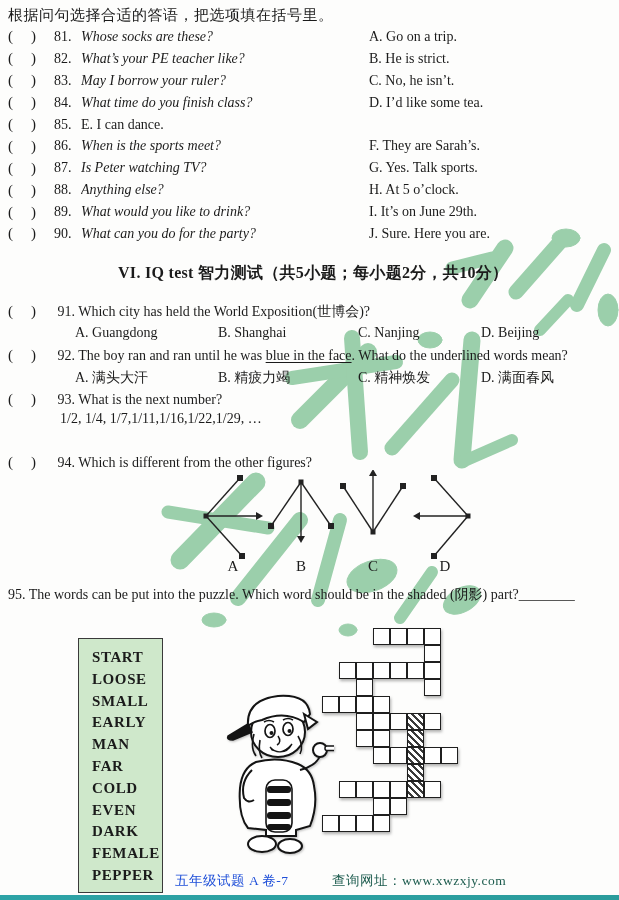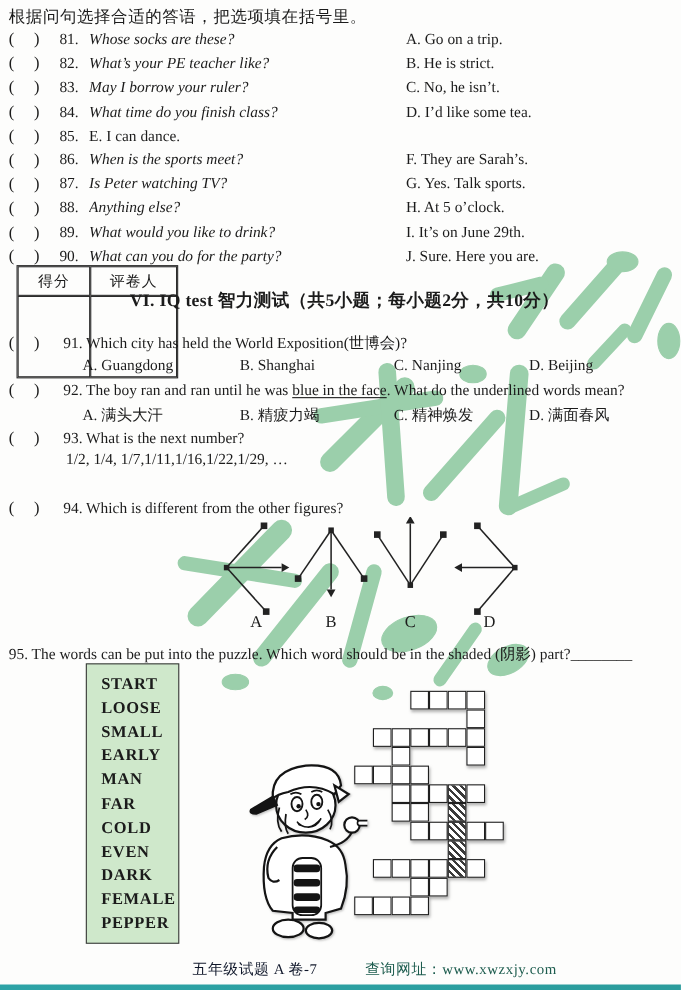--- a/index.html
+++ b/index.html
@@ -44,37 +44,37 @@
   .opts span:nth-of-type(3){left:358px;}
   .opts span:nth-of-type(4){left:481px;}
   .seq{position:absolute; left:60px; font-size:14px;}
 
   
   .fig-slot{position:absolute; top:470px; width:70px; height:92px;}
   .fig-label{position:absolute; top:558px; width:14px; text-align:center; font-size:15px;}
 
   
   #word-box{
-    position:absolute; left:78px; top:603px; width:85px; height:255px;
+    position:absolute; left:78px; top:638px; width:85px; height:255px;
     background:#cfe8cb; border:1.8px solid #3a3a3a; box-sizing:border-box;
     padding:8px 0 0 13px;
   }
   .word-item{font-size:15px; font-weight:600; line-height:21.8px; letter-spacing:.6px;}
 
   #crossword{position:absolute; left:322px; top:628px; width:150px; height:210px;
     filter:drop-shadow(1.5px 2px 1.5px rgba(110,110,110,.55));}
   .pz-cell{position:absolute; width:17px; height:17px; box-sizing:border-box;
     border:1.6px solid #1f1f1f; background:#fff;}
   .pz-cell.shaded{background:repeating-linear-gradient(45deg,#fff 0 2.6px,#3a3a3a 2.6px 4.8px);}
 
   #cartoon{position:absolute; left:224px; top:684px; width:110px; height:175px;
     filter:drop-shadow(1px 1.5px 1px rgba(120,120,120,.5));}
 
   
-  #footer-left{position:absolute; left:175px; top:872px; font-size:13.5px; color:#0f172a; letter-spacing:.5px;}
+  #footer-left{position:absolute; left:175px; top:872px; font-size:13.5px; color:#1d4ed8; letter-spacing:.5px;}
   #footer-right{position:absolute; left:332px; top:872px; font-size:13.5px; color:#1d5c4e; letter-spacing:.5px;}
   #bottom-strip{position:absolute; left:0; bottom:0; width:619px; height:5px;
     background:linear-gradient(90deg,#2da3a6,#2b9c9c);}
 </style>
 </head>
 <body>
 
 <div id="page">
 
   <div class="layer" id="watermark">
@@ -219,26 +219,20 @@
             <span>(</span>
             <span class="gap"></span>
             <span>)</span>
           </span>
           <span class="qnum">90.</span>
           <span class="qtext">What can you do for the party?</span>
           <span class="atext">J. Sure. Here you are.</span>
         </div>
       </div>
 
-    <div id="score-box">
-      <div>得分</div>
-      <div>评卷人</div>
-      <div></div>
-      <div></div>
-    </div>
 
     <div id="sec6-title">VI. IQ test 智力测试（共5小题；每小题2分，共10分）</div>
 
     <div class="qline" style="top:303px;">
       <span class="paren">
           <span>(</span>
           <span class="gap"></span>
           <span>)</span>
         </span>
       <span>91.</span>

